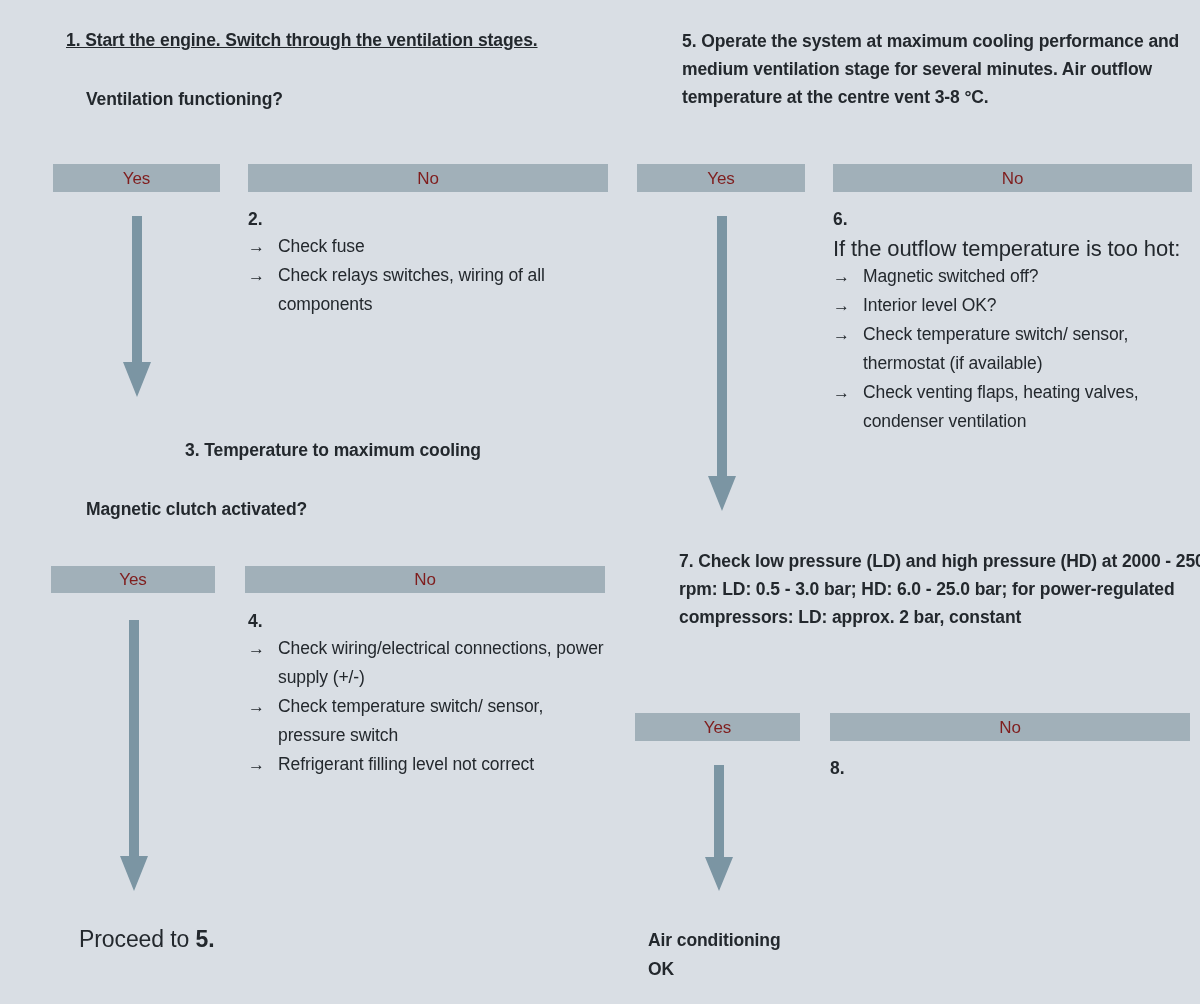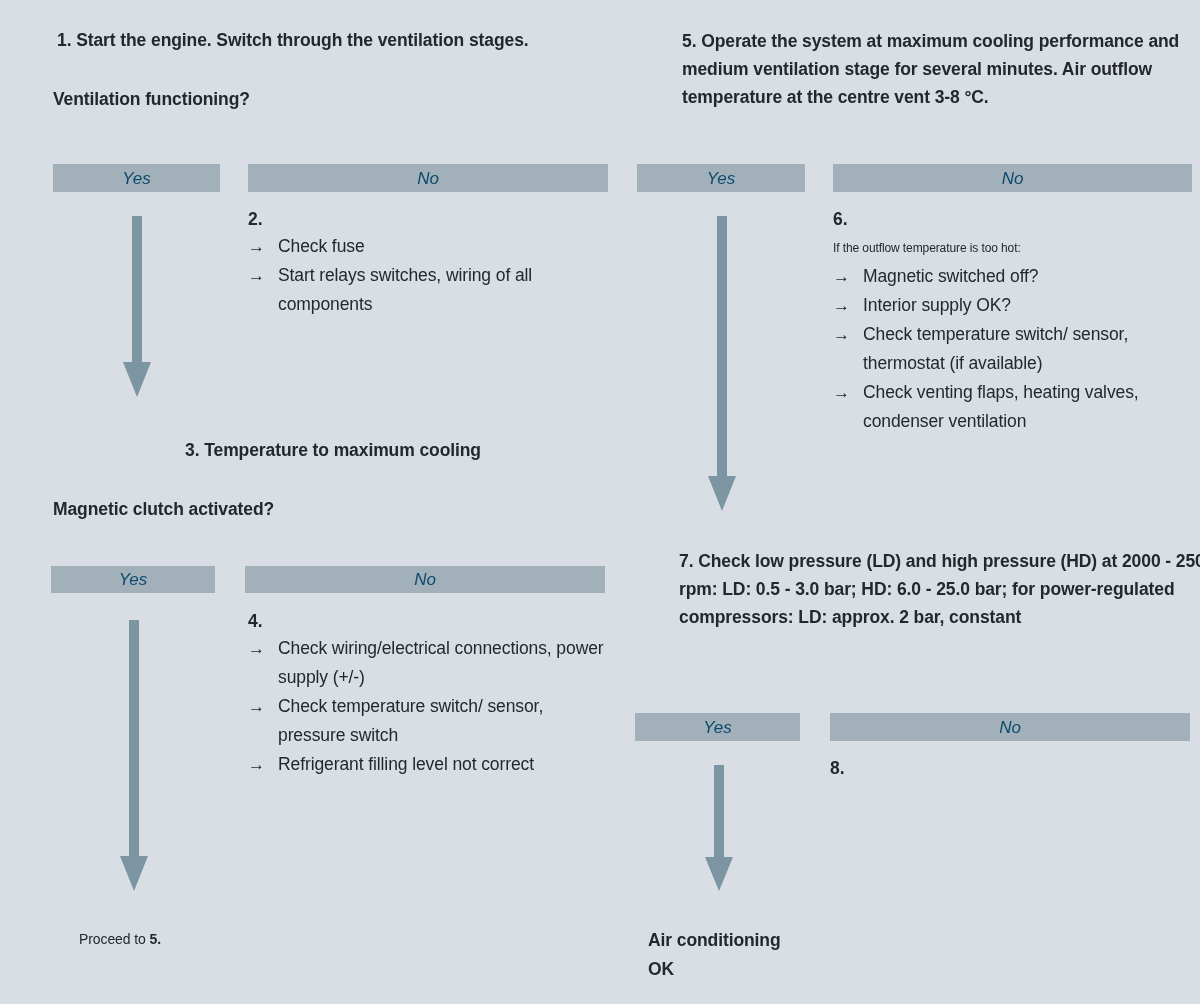--- a/index.html
+++ b/index.html
@@ -28,58 +28,58 @@
     font-weight: bold;
     font-size: 17.5px;
     line-height: 28px;
     letter-spacing: -0.1px;
   }
   .question {
     font-weight: bold;
     font-size: 17.5px;
     line-height: 28px;
     letter-spacing: -0.1px;
+    margin-left: 33px;
   }
   .body-text {
     font-weight: normal;
-    font-size: 12px;
+    font-size: 22px;
     line-height: 29px;
     letter-spacing: -0.1px;
   }
   .step-num {
     font-weight: bold;
     font-size: 17.5px;
     line-height: 28px;
   }
   .outcome {
     font-weight: normal;
-    font-size: 14px;
+    font-size: 23px;
     line-height: 29px;
     letter-spacing: -0.1px;
   }
   .outcome b { font-weight: bold; }
   .outcome-bold {
     font-weight: bold;
     font-size: 17.5px;
     line-height: 29px;
     letter-spacing: -0.1px;
   }
 
   
   .answer-box {
     position: absolute;
     background: #a1b0b9;
-    color: #0c4a6e;
+    color: #7f1d1d;
     font-size: 17px;
     line-height: 1;
     display: flex;
     align-items: center;
     justify-content: center;
     letter-spacing: 0px;
-    font-style: italic;
   }
 
   
   .bullets {
     position: absolute;
   }
   .bullet-row {
     display: flex;
     align-items: flex-start;
     font-size: 17.5px;
@@ -100,21 +100,21 @@
   .arrow {
     position: absolute;
   }
   .arrow svg { display: block; }
 </style>
 </head>
 <body>
 
 <div class="page">
 
-  <div class="block heading" style="left:57px; top:26px; width:560px;">1. Start the engine. Switch through the ventilation stages.</div>
+  <div class="block heading" style="left:66px; top:26px; width:560px;text-decoration:underline;">1. Start the engine. Switch through the ventilation stages.</div>
 
   <div class="block question" style="left:53px; top:85px; width:560px;">Ventilation functioning?</div>
 
   <div class="answer-box" style="left:53px; top:164px; width:167px; height:28px;">Yes</div>
   <div class="answer-box" style="left:248px; top:164px; width:360px; height:28px;">No</div>
 
   <div class="arrow" style="left:120px; top:216px;">
     <svg width="34" height="182" viewBox="0 0 34 182">
       <path d="M12,0 L22,0 L22,146 L31,146 L17,181 L3,146 L12,146 Z" fill="#7b95a3"></path>
     </svg>
@@ -122,21 +122,21 @@
 
   <div class="block step-num" style="left:248px; top:205px;">2.</div>
 
   <div class="bullets" style="left:248px; top:232px; width:365px;">
     <div class="bullet-row">
       <span class="bullet-arrow">→</span>
       <span class="bullet-text">Check fuse</span>
     </div>
     <div class="bullet-row">
       <span class="bullet-arrow">→</span>
-      <span class="bullet-text">Start relays switches, wiring of all components</span>
+      <span class="bullet-text">Check relays switches, wiring of all components</span>
     </div>
   </div>
 
   <div class="block heading" style="left:53px; top:436px; width:560px;text-align:center;">3. Temperature to maximum cooling</div>
 
   <div class="block question" style="left:53px; top:495px; width:560px;">Magnetic clutch activated?</div>
 
   <div class="answer-box" style="left:51px; top:566px; width:164px; height:27px;">Yes</div>
   <div class="answer-box" style="left:245px; top:566px; width:360px; height:27px;">No</div>
 
@@ -182,21 +182,21 @@
 
   <div class="block body-text" style="left:833px; top:234px; width:360px;">If the outflow temperature is too hot:</div>
 
   <div class="bullets" style="left:833px; top:262px; width:360px;">
     <div class="bullet-row">
       <span class="bullet-arrow">→</span>
       <span class="bullet-text">Magnetic switched off?</span>
     </div>
     <div class="bullet-row">
       <span class="bullet-arrow">→</span>
-      <span class="bullet-text">Interior supply OK?</span>
+      <span class="bullet-text">Interior level OK?</span>
     </div>
     <div class="bullet-row">
       <span class="bullet-arrow">→</span>
       <span class="bullet-text">Check temperature switch/ sensor, thermostat (if available)</span>
     </div>
     <div class="bullet-row">
       <span class="bullet-arrow">→</span>
       <span class="bullet-text">Check venting flaps, heating valves, condenser ventilation</span>
     </div>
   </div>

